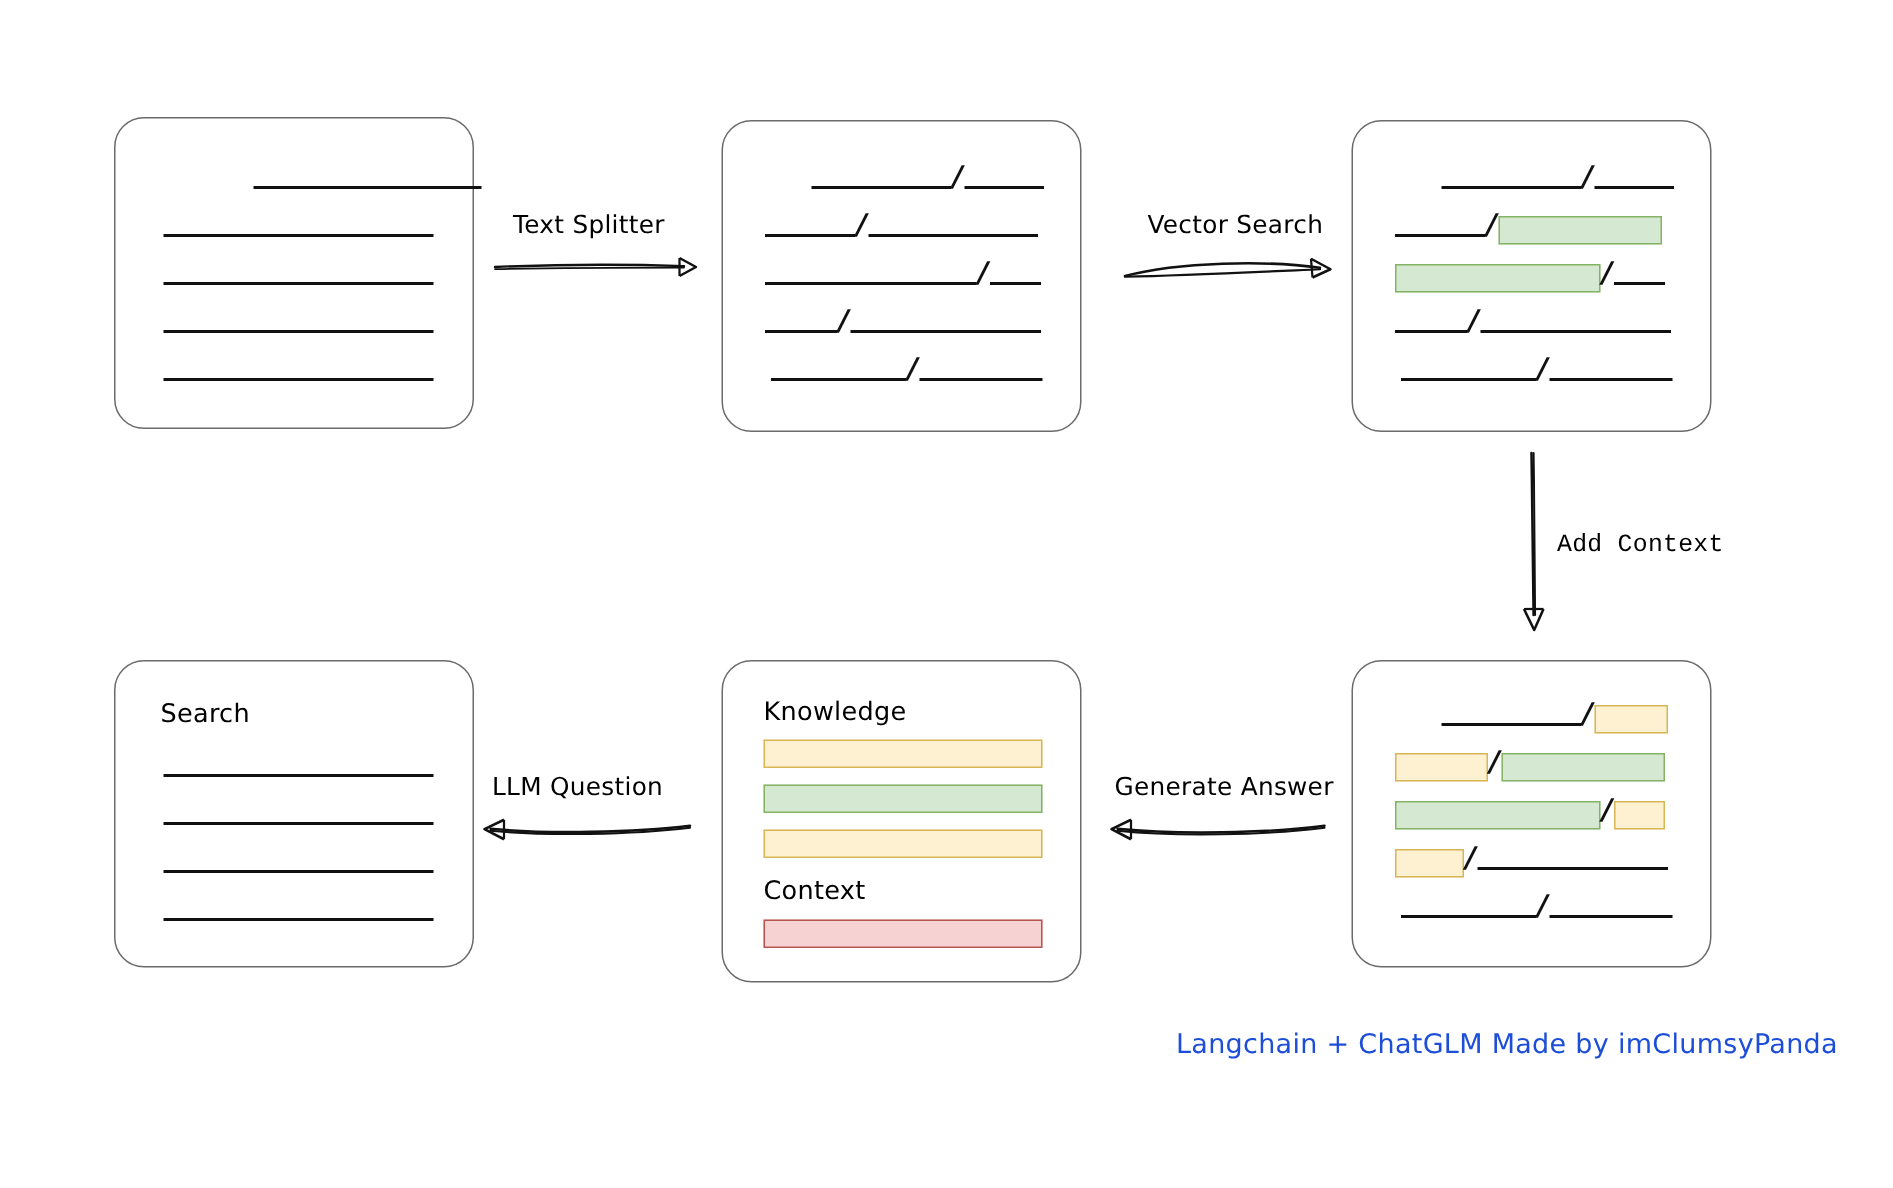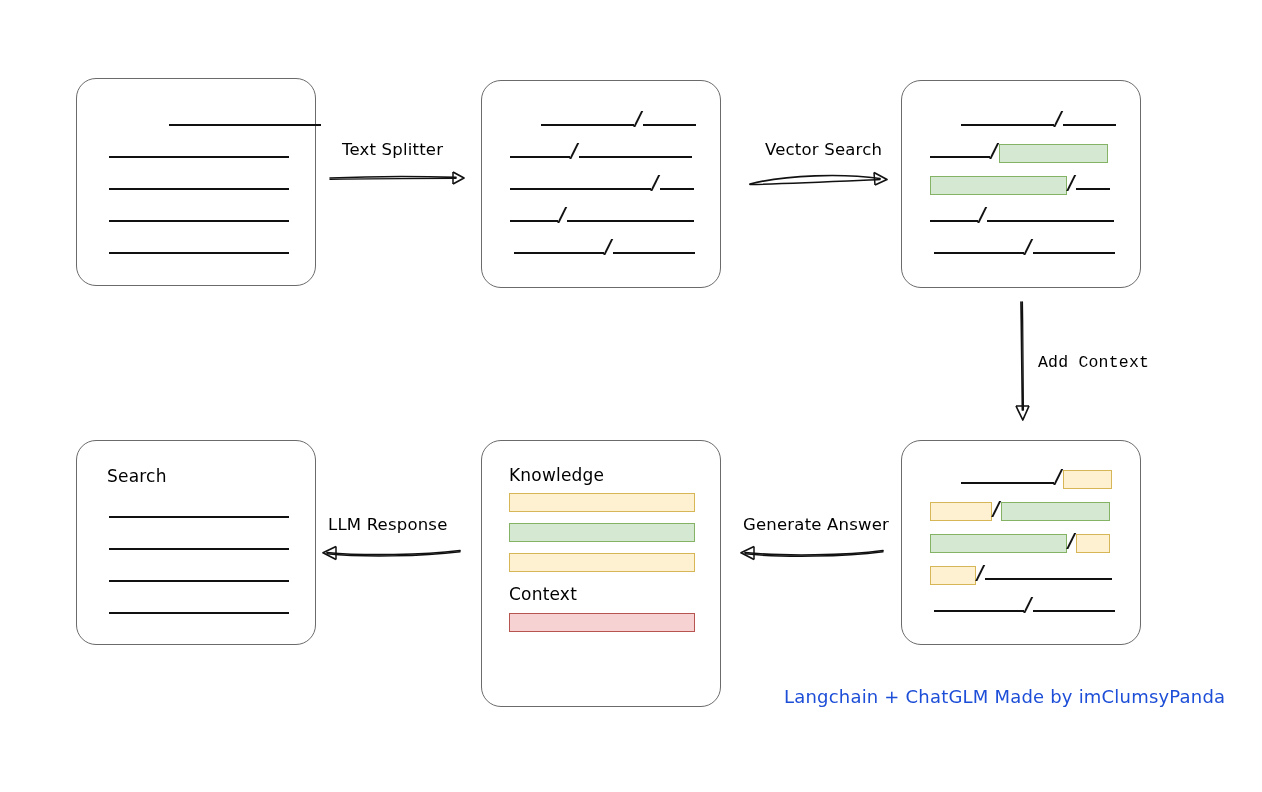--- a/index.html
+++ b/index.html
@@ -253,35 +253,35 @@
 <div class="flow" style="left:738px; top:515px; width:150px; height:50px;">
   <div class="flow-label" style="left:5px; top:0px;">Generate Answer</div>
   <svg width="150" height="26" style="position:absolute; left:0; top:26px;">
     <path d="M145,9.5 C108,14.5 46,15.5 7,11.5" stroke="#111" stroke-width="1.7" fill="none" stroke-linecap="round"></path>
     <path d="M145,10.8 C106,15.8 46,16.8 7,12.8" stroke="#111" stroke-width="1.4" fill="none" stroke-linecap="round"></path>
     <path d="M16,5.5 L3,11.8 L16,18.5" stroke="#111" stroke-width="1.7" fill="none" stroke-linejoin="round"></path>
     <path d="M16,5.5 L16,18.5" stroke="#111" stroke-width="1.5" fill="none"></path>
   </svg>
 </div>
 
-<div class="card" style="left:481px; top:440px; width:240px; height:267px;">
+<div class="card" style="left:481px; top:440px; width:240px; height:215px;">
   <div class="card-label" style="left:27px; top:24px;">Knowledge</div>
   <div id="knowledge-bars" style="position:absolute; left:27px; top:52px; width:186px;">
       <div class="seg-block blk-yellow" style="position: absolute; left: 0px; top: 0px; width: 186px; height: 19px; margin: 0px;"></div>
       <div class="seg-block blk-green" style="position: absolute; left: 0px; top: 30px; width: 186px; height: 19px; margin: 0px;"></div>
       <div class="seg-block blk-yellow" style="position: absolute; left: 0px; top: 60px; width: 186px; height: 19px; margin: 0px;"></div>
     </div>
   <div class="card-label" style="left:27px; top:143px;">Context</div>
   <div id="question-bars" style="position:absolute; left:27px; top:172px; width:186px;">
       <div class="seg-block blk-red" style="position: absolute; left: 0px; top: 0px; width: 186px; height: 19px; margin: 0px;"></div>
     </div>
 </div>
 
 <div class="flow" style="left:320px; top:515px; width:150px; height:50px;">
-  <div class="flow-label" style="left:8px; top:0px;">LLM Response</div>
+  <div class="flow-label" style="left:8px; top:0px;">LLM Question</div>
   <svg width="150" height="26" style="position:absolute; left:0; top:26px;">
     <path d="M140,9.5 C104,14.0 44,15.2 7,11.5" stroke="#111" stroke-width="1.7" fill="none" stroke-linecap="round"></path>
     <path d="M140,10.8 C102,15.4 44,16.5 7,12.8" stroke="#111" stroke-width="1.4" fill="none" stroke-linecap="round"></path>
     <path d="M16,5.5 L3,11.8 L16,18.5" stroke="#111" stroke-width="1.7" fill="none" stroke-linejoin="round"></path>
     <path d="M16,5.5 L16,18.5" stroke="#111" stroke-width="1.5" fill="none"></path>
   </svg>
 </div>
 
 <div class="card" style="left:76px; top:440px; width:240px; height:205px;">
   <div class="card-label" style="left:30px; top:25px;">Search</div>

